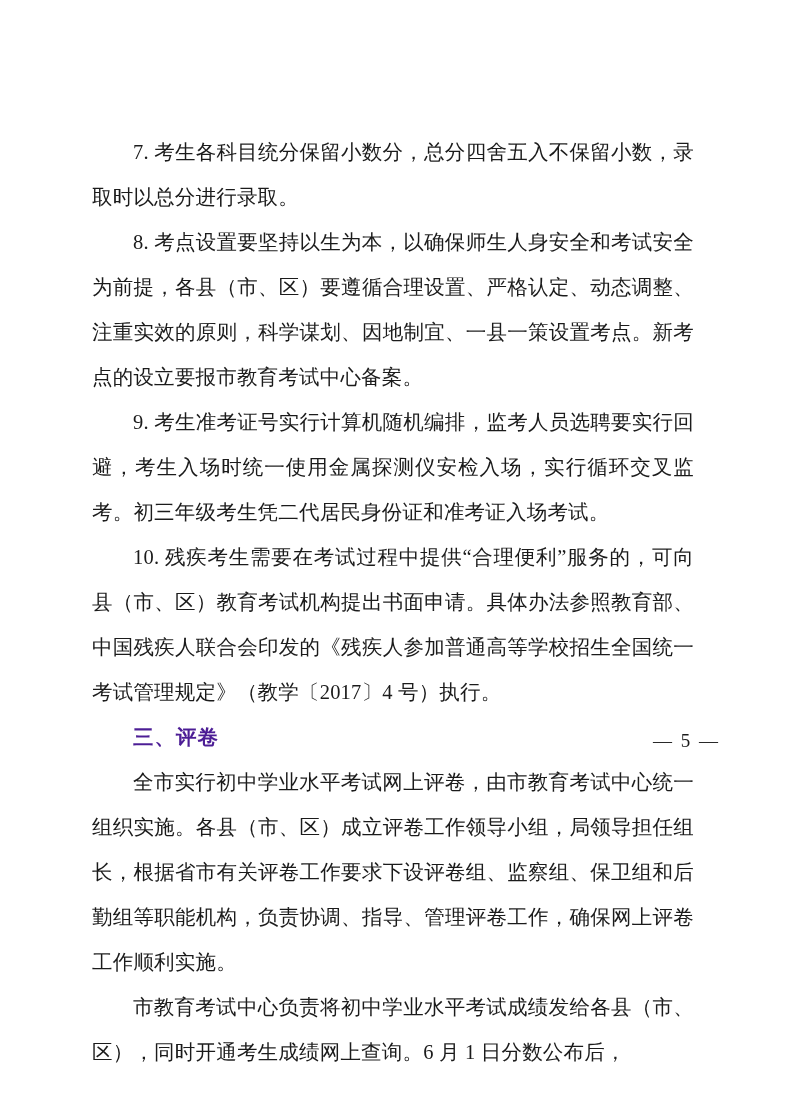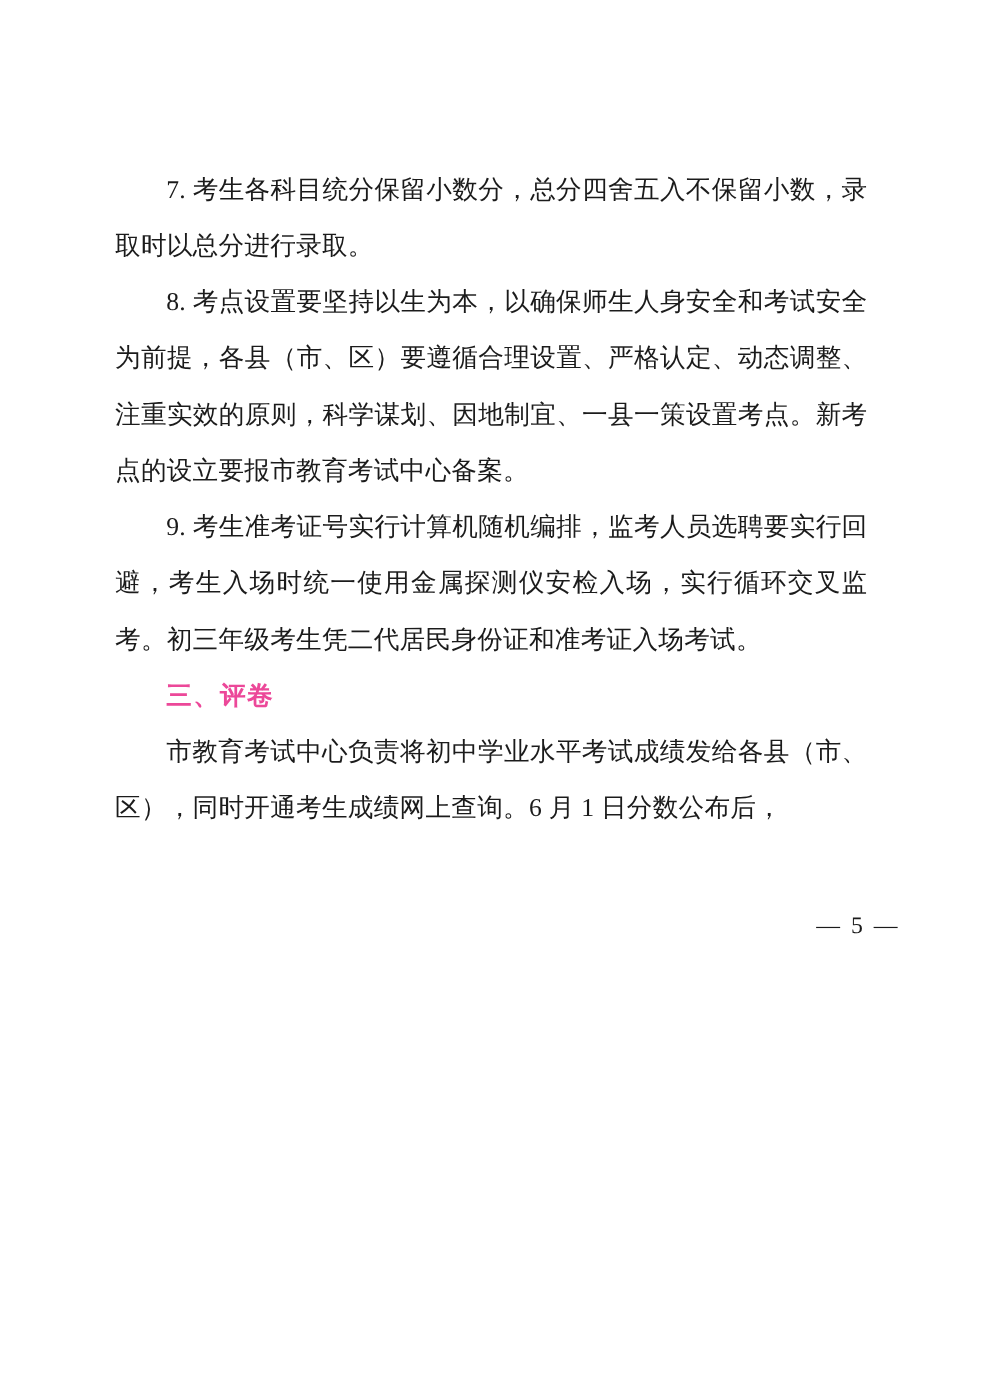--- a/index.html
+++ b/index.html
@@ -33,21 +33,21 @@
   .para.indent {
     text-indent: 41px;
   }
   .heading {
     font-size: 20.5px;
     line-height: 45px;
     text-indent: 41px;
     font-weight: bold;
     margin: 0;
     letter-spacing: 1px;
-    color: #ec4899;
+    color: #4c1d95;
   }
   .footer {
     position: absolute;
     left: 0;
     right: 0;
     bottom: 44px;
     text-align: center;
     font-size: 19px;
     letter-spacing: 2px;
     color: #1b1b1b;
@@ -57,19 +57,21 @@
   }
 </style>
 </head>
 <body>
 
 <div class="page">
 
   <p class="para indent">7. 考生各科目统分保留小数分，总分四舍五入不保留小数，录取时以总分进行录取。</p>
   <p class="para indent">8. 考点设置要坚持以生为本，以确保师生人身安全和考试安全为前提，各县（市、区）要遵循合理设置、严格认定、动态调整、注重实效的原则，科学谋划、因地制宜、一县一策设置考点。新考点的设立要报市教育考试中心备案。</p>
   <p class="para indent">9. 考生准考证号实行计算机随机编排，监考人员选聘要实行回避，考生入场时统一使用金属探测仪安检入场，实行循环交叉监考。初三年级考生凭二代居民身份证和准考证入场考试。</p>
+  <p class="para indent">10. 残疾考生需要在考试过程中提供“合理便利”服务的，可向县（市、区）教育考试机构提出书面申请。具体办法参照教育部、中国残疾人联合会印发的《残疾人参加普通高等学校招生全国统一考试管理规定》（教学〔2017〕4 号）执行。</p>
 
   <h2 class="heading">三、评卷</h2>
 
+  <p class="para indent">全市实行初中学业水平考试网上评卷，由市教育考试中心统一组织实施。各县（市、区）成立评卷工作领导小组，局领导担任组长，根据省市有关评卷工作要求下设评卷组、监察组、保卫组和后勤组等职能机构，负责协调、指导、管理评卷工作，确保网上评卷工作顺利实施。</p>
   <p class="para indent">市教育考试中心负责将初中学业水平考试成绩发给各县（市、区），同时开通考生成绩网上查询。6 月 1 日分数公布后，</p>
 
   <div class="footer">— 5 —</div>
 </div>
 
 </body></html>

